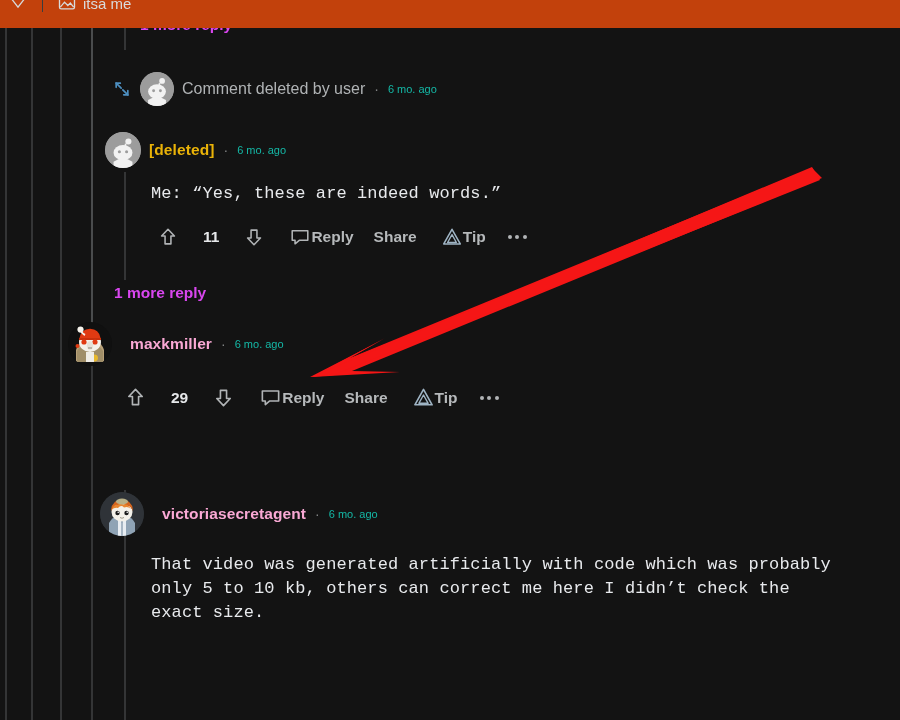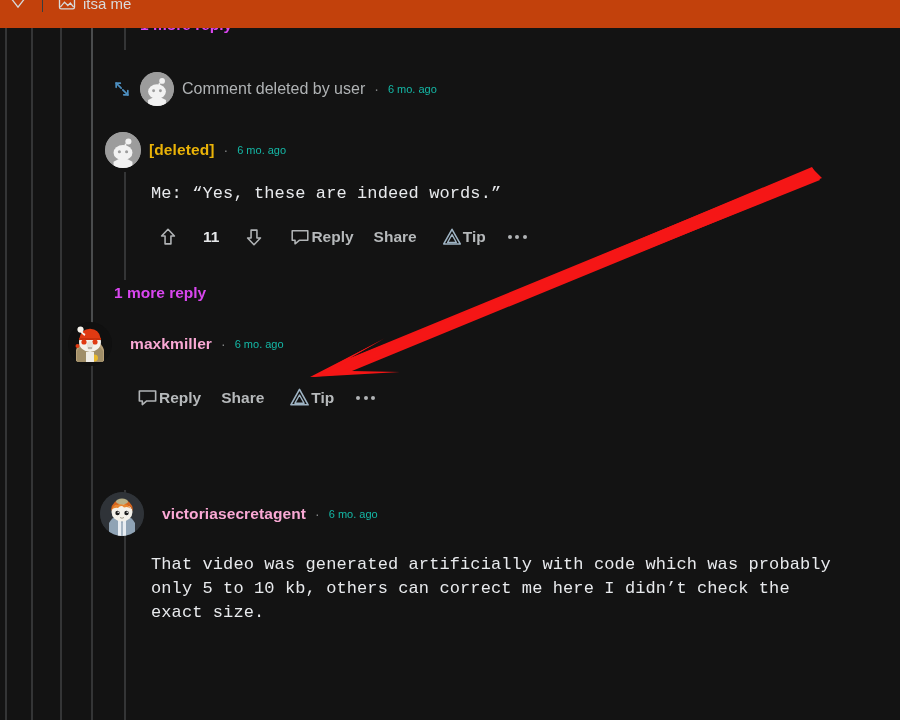--- a/index.html
+++ b/index.html
@@ -308,20 +308,29 @@
           <path d="M18 30 L26 30 L26 40 L18 40 Z" fill="#f0ede5"></path>
         </svg>
       </div>
       <span class="c-author" style="margin-left:10px;">maxkmiller</span>
       <span class="c-dot">·</span>
       <span class="c-time">6 mo. ago</span>
     </div>
 
 
     <div class="actionbar" style="margin-left:50px; margin-top:17px;">
+      <div class="act vote-group">
+        <svg width="23" height="23" viewBox="0 0 24 24">
+          <path d="M12 3.5 L19 11 L15.2 11 L15.2 19.5 L8.8 19.5 L8.8 11 L5 11 Z" fill="none" stroke="#b1b4b6" stroke-width="1.7" stroke-linejoin="round"></path>
+        </svg>
+        <span class="score">29</span>
+        <svg width="23" height="23" viewBox="0 0 24 24">
+          <path d="M12 20.5 L19 13 L15.2 13 L15.2 4.5 L8.8 4.5 L8.8 13 L5 13 Z" fill="none" stroke="#b1b4b6" stroke-width="1.7" stroke-linejoin="round"></path>
+        </svg>
+      </div>
       <div class="act" style="margin-left:12px;">
         <svg width="23" height="23" viewBox="0 0 24 24">
           <path d="M3.5 5.2 h17 v10.4 h-9.3 L6.6 19.4 v-3.8 H3.5 Z" fill="none" stroke="#b1b4b6" stroke-width="1.7" stroke-linejoin="round"></path>
         </svg>
         <span class="act-label">Reply</span>
       </div>
       <div class="act" style="margin-left:8px;">
         <span class="act-label">Share</span>
       </div>
       <div class="act" style="margin-left:12px;">

